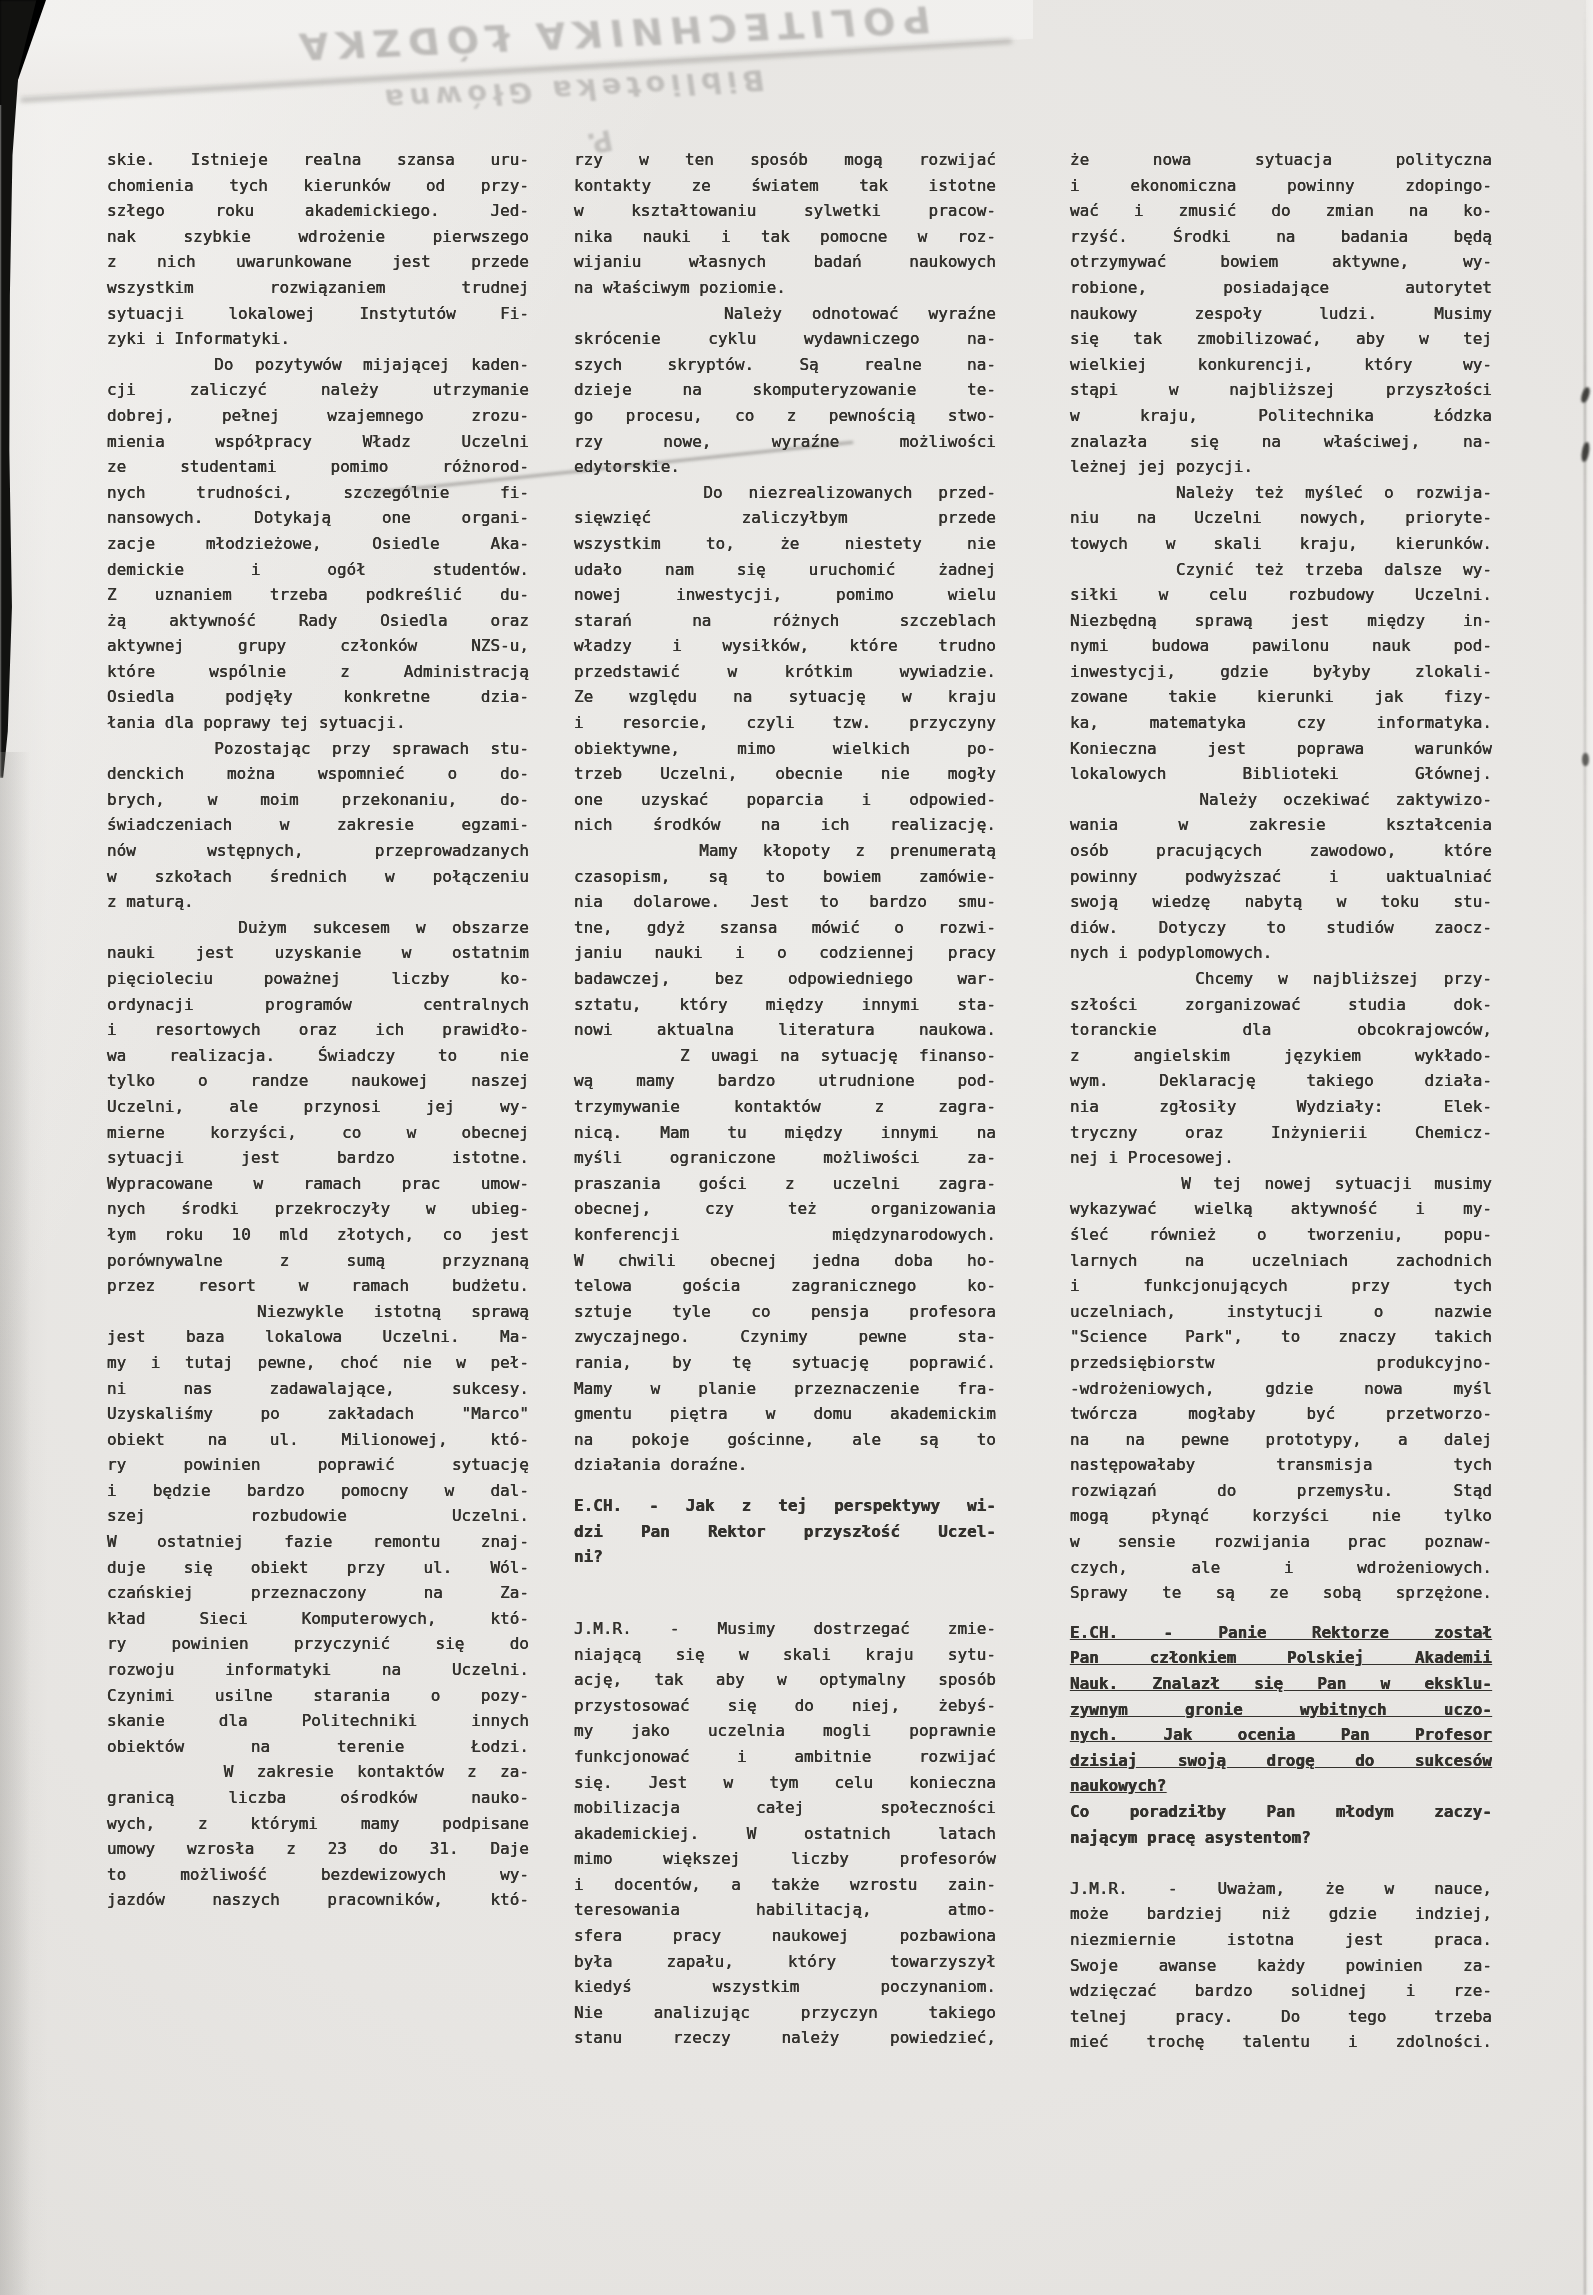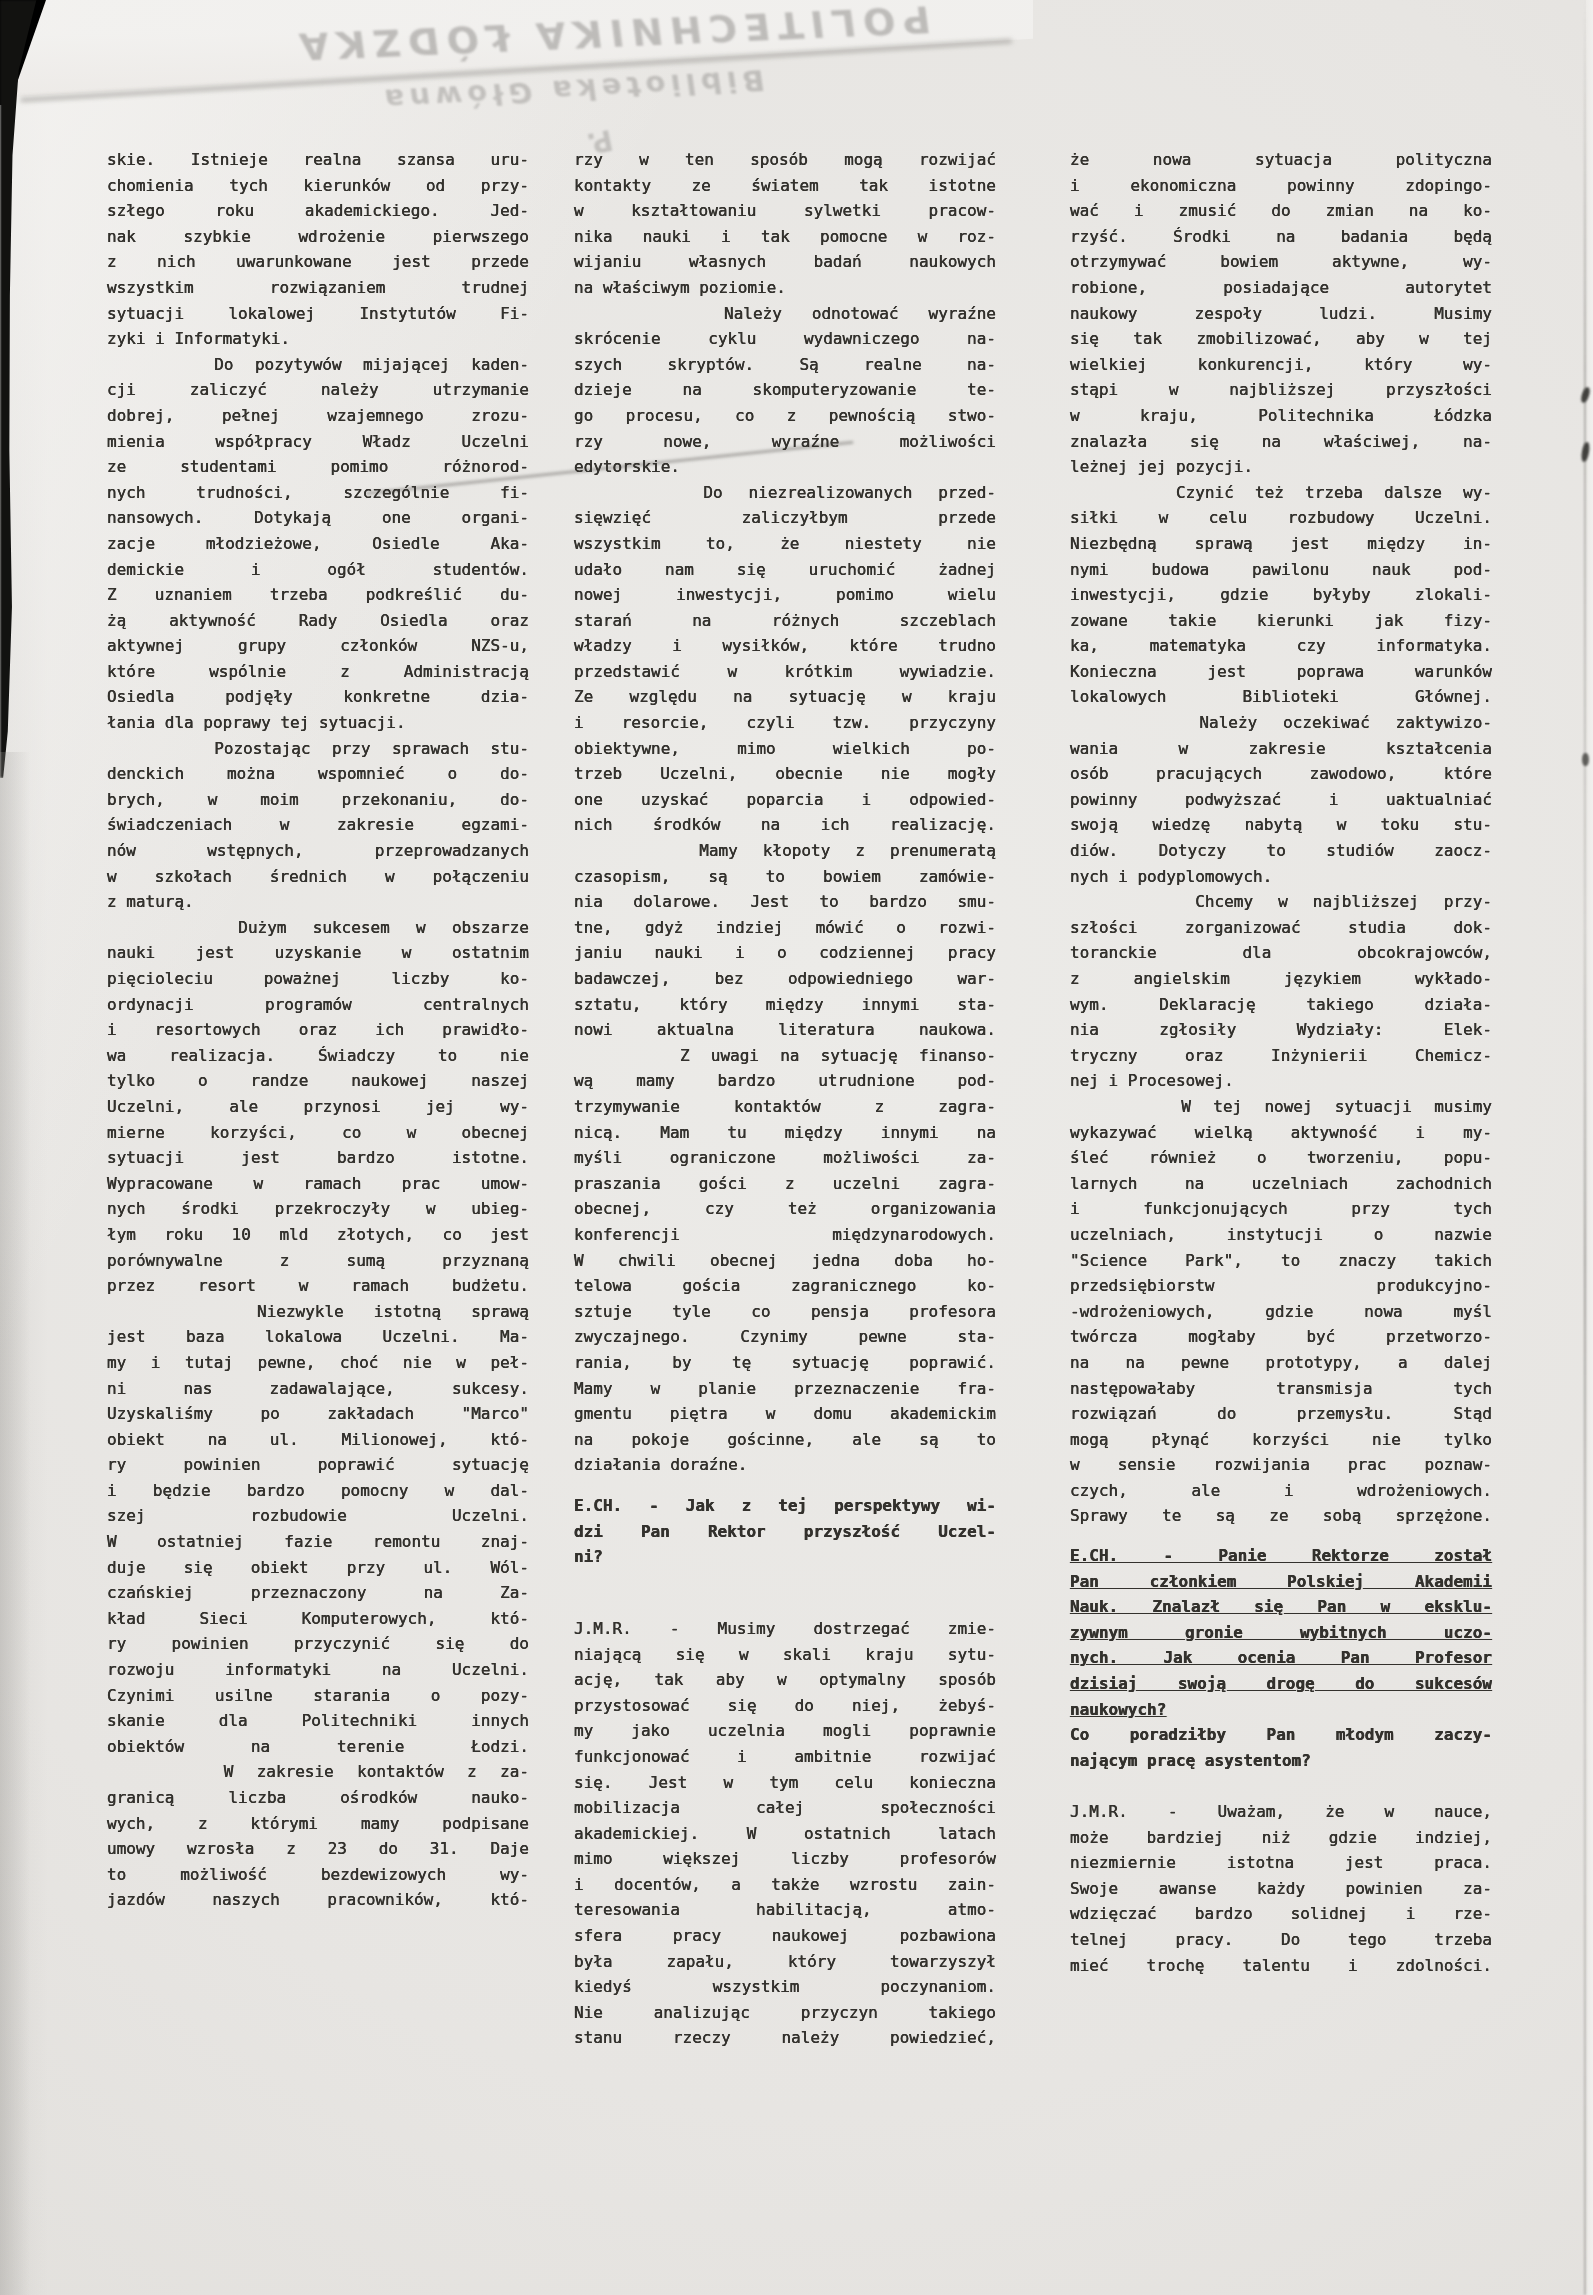--- a/index.html
+++ b/index.html
@@ -187,21 +187,21 @@
           <div class="line j">i resorcie, czyli tzw. przyczyny</div>
           <div class="line j">obiektywne, mimo wielkich po-</div>
           <div class="line j">trzeb Uczelni, obecnie nie mogły</div>
           <div class="line j">one uzyskać poparcia i odpowied-</div>
           <div class="line j">nich środków na ich realizację.</div>
         </div>
         <div class="para">
           <div class="line j">&nbsp;&nbsp;&nbsp;&nbsp;&nbsp;Mamy kłopoty z prenumeratą</div>
           <div class="line j">czasopism, są to bowiem zamówie-</div>
           <div class="line j">nia dolarowe. Jest to bardzo smu-</div>
-          <div class="line j">tne, gdyż indziej mówić o rozwi-</div>
+          <div class="line j">tne, gdyż szansa mówić o rozwi-</div>
           <div class="line j">janiu nauki i o codziennej pracy</div>
           <div class="line j">badawczej, bez odpowiedniego war-</div>
           <div class="line j">sztatu, który między innymi sta-</div>
           <div class="line j">nowi aktualna literatura naukowa.</div>
         </div>
         <div class="para">
           <div class="line j">&nbsp;&nbsp;&nbsp;&nbsp;&nbsp;Z uwagi na sytuację finanso-</div>
           <div class="line j">wą mamy bardzo utrudnione pod-</div>
           <div class="line j">trzymywanie kontaktów z zagra-</div>
           <div class="line j">nicą. Mam tu między innymi na</div>
@@ -254,20 +254,25 @@
           <div class="line j">robione, posiadające autorytet</div>
           <div class="line j">naukowy zespoły ludzi. Musimy</div>
           <div class="line j">się tak zmobilizować, aby w tej</div>
           <div class="line j">wielkiej konkurencji, który wy-</div>
           <div class="line j">stąpi w najbliższej przyszłości</div>
           <div class="line j">w kraju, Politechnika Łódzka</div>
           <div class="line j">znalazła się na właściwej, na-</div>
           <div class="line">leżnej jej pozycji.</div>
         </div>
         <div class="para">
+          <div class="line j">&nbsp;&nbsp;&nbsp;&nbsp;&nbsp;Należy też myśleć o rozwija-</div>
+          <div class="line j">niu na Uczelni nowych, prioryte-</div>
+          <div class="line j">towych w skali kraju, kierunków.</div>
+        </div>
+        <div class="para">
           <div class="line j">&nbsp;&nbsp;&nbsp;&nbsp;&nbsp;Czynić też trzeba dalsze wy-</div>
           <div class="line j">siłki w celu rozbudowy Uczelni.</div>
           <div class="line j">Niezbędną sprawą jest między in-</div>
           <div class="line j">nymi budowa pawilonu nauk pod-</div>
           <div class="line j">inwestycji, gdzie byłyby zlokali-</div>
           <div class="line j">zowane takie kierunki jak fizy-</div>
           <div class="line j">ka, matematyka czy informatyka.</div>
           <div class="line j">Konieczna jest poprawa warunków</div>
           <div class="line j">lokalowych Biblioteki Głównej.</div>
         </div>

